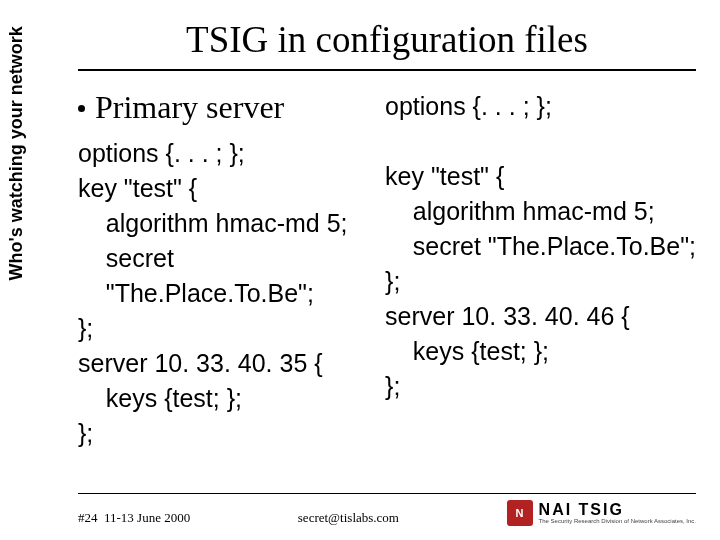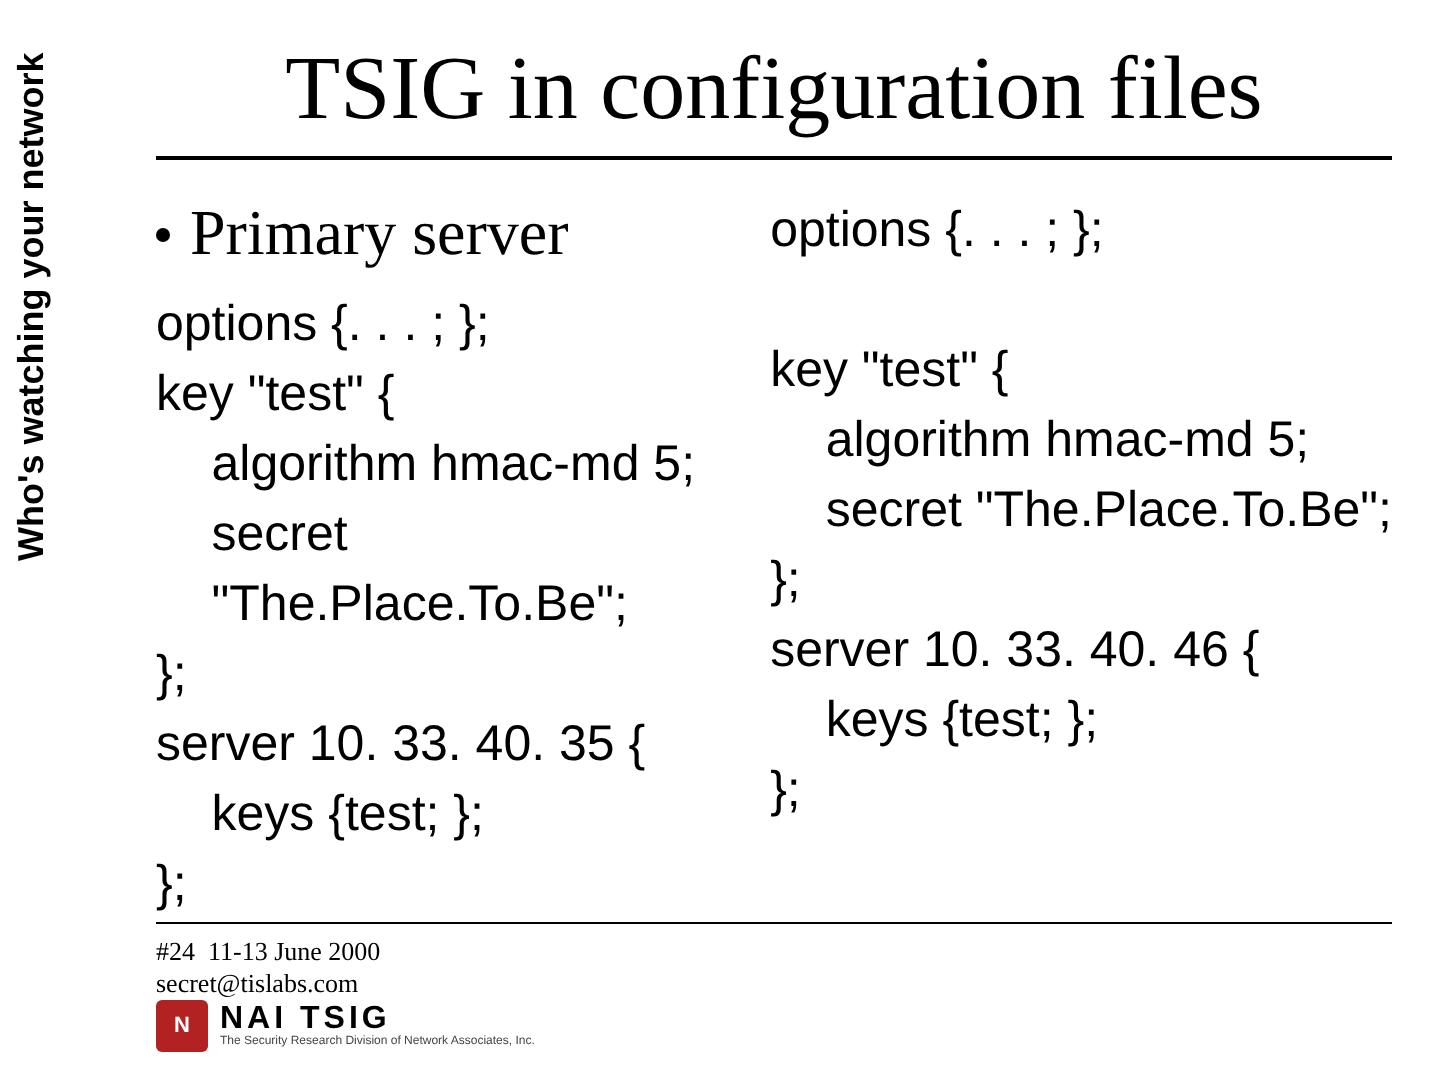--- a/index.html
+++ b/index.html
@@ -26,21 +26,21 @@
   .content {
     position: absolute;
     left: 54px;
     top: 0;
     right: 0;
     bottom: 0;
     padding: 12px 24px 0 24px;
   }
   .title {
     text-align: center;
-    font-size: 45px;
+    font-size: 37px;
     font-weight: normal;
     padding: 6px 0 8px 0;
   }
   .title-rule {
     border-top: 2px solid #000;
     margin-bottom: 18px;
   }
   .columns {
     display: flex;
     gap: 16px;
@@ -75,24 +75,23 @@
     right: 0;
     bottom: 14px;
     padding: 0 24px;
   }
   .footer-rule {
     border-top: 1.5px solid #000;
     margin-bottom: 6px;
   }
   .footer-row {
     display: flex;
-    align-items: flex-start;
+    align-items: flex-end;
     font-size: 13px;
     font-family: "Times New Roman", serif;
-    flex-direction: column;
   }
   .footer-left { flex: 0 0 auto; }
   .footer-center { flex: 1; text-align: center; }
   .footer-right { flex: 0 0 auto; }
   .logo {
     display: flex;
     align-items: center;
     gap: 6px;
   }
   .logo-mark {

